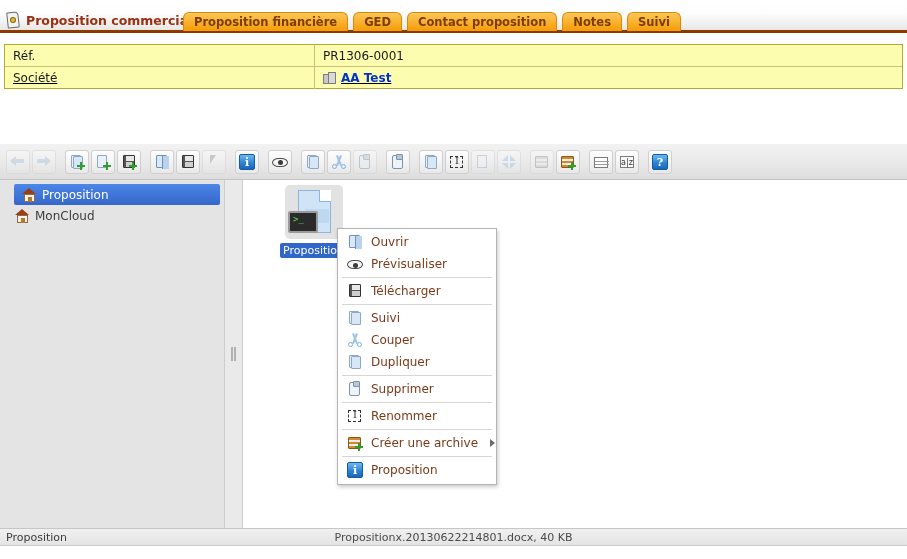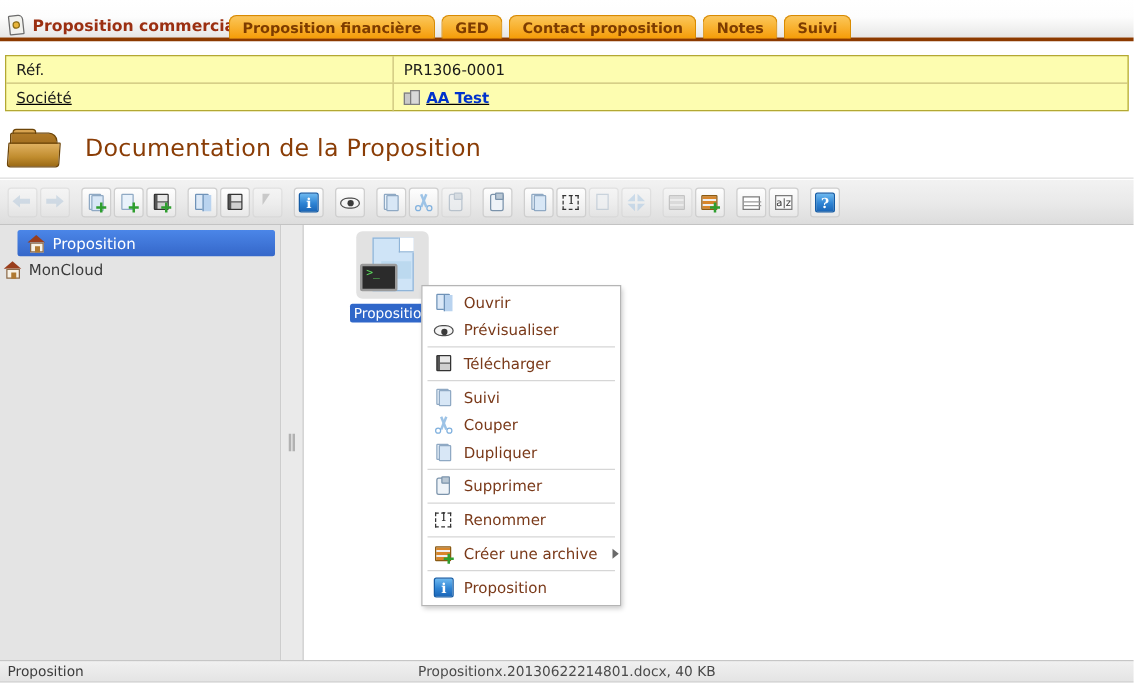--- a/index.html
+++ b/index.html
@@ -332,28 +332,20 @@
       <div class="info-value">
         <span class="co-icon">
             <i class="a"></i>
             <i class="b"></i>
           </span>
         <a href="#">AA Test</a>
       </div>
     </div>
   </div>
 
-  <div class="page-head">
-    <div class="folder-icon">
-      <span class="tabp"></span>
-        <span class="back"></span>
-        <span class="front"></span>
-    </div>
-    <div class="page-title">Documentation de la Proposition</div>
-  </div>
 
   <div class="toolbar">
 
     <div class="tb-group">
       <div class="tb-btn dim">
           <span class="ico">
             <span class="arrow-l" style="position:absolute;left:0;top:2px;"></span>
           </span>
         </div>
       <div class="tb-btn dim">
@@ -528,21 +520,21 @@
 
     <div class="sidebar">
       <div class="tree-item sel">
         <span class="house">
             <span class="roof"></span>
             <span class="wall"></span>
             <span class="door2"></span>
           </span>
         <span>Proposition</span>
       </div>
-      <div class="tree-item" style="padding-left:3px;">
+      <div class="tree-item" style="padding-left:15px;">
         <span class="house">
             <span class="roof"></span>
             <span class="wall"></span>
             <span class="door2"></span>
           </span>
         <span>MonCloud</span>
       </div>
     </div>
 
     <div class="splitter">

